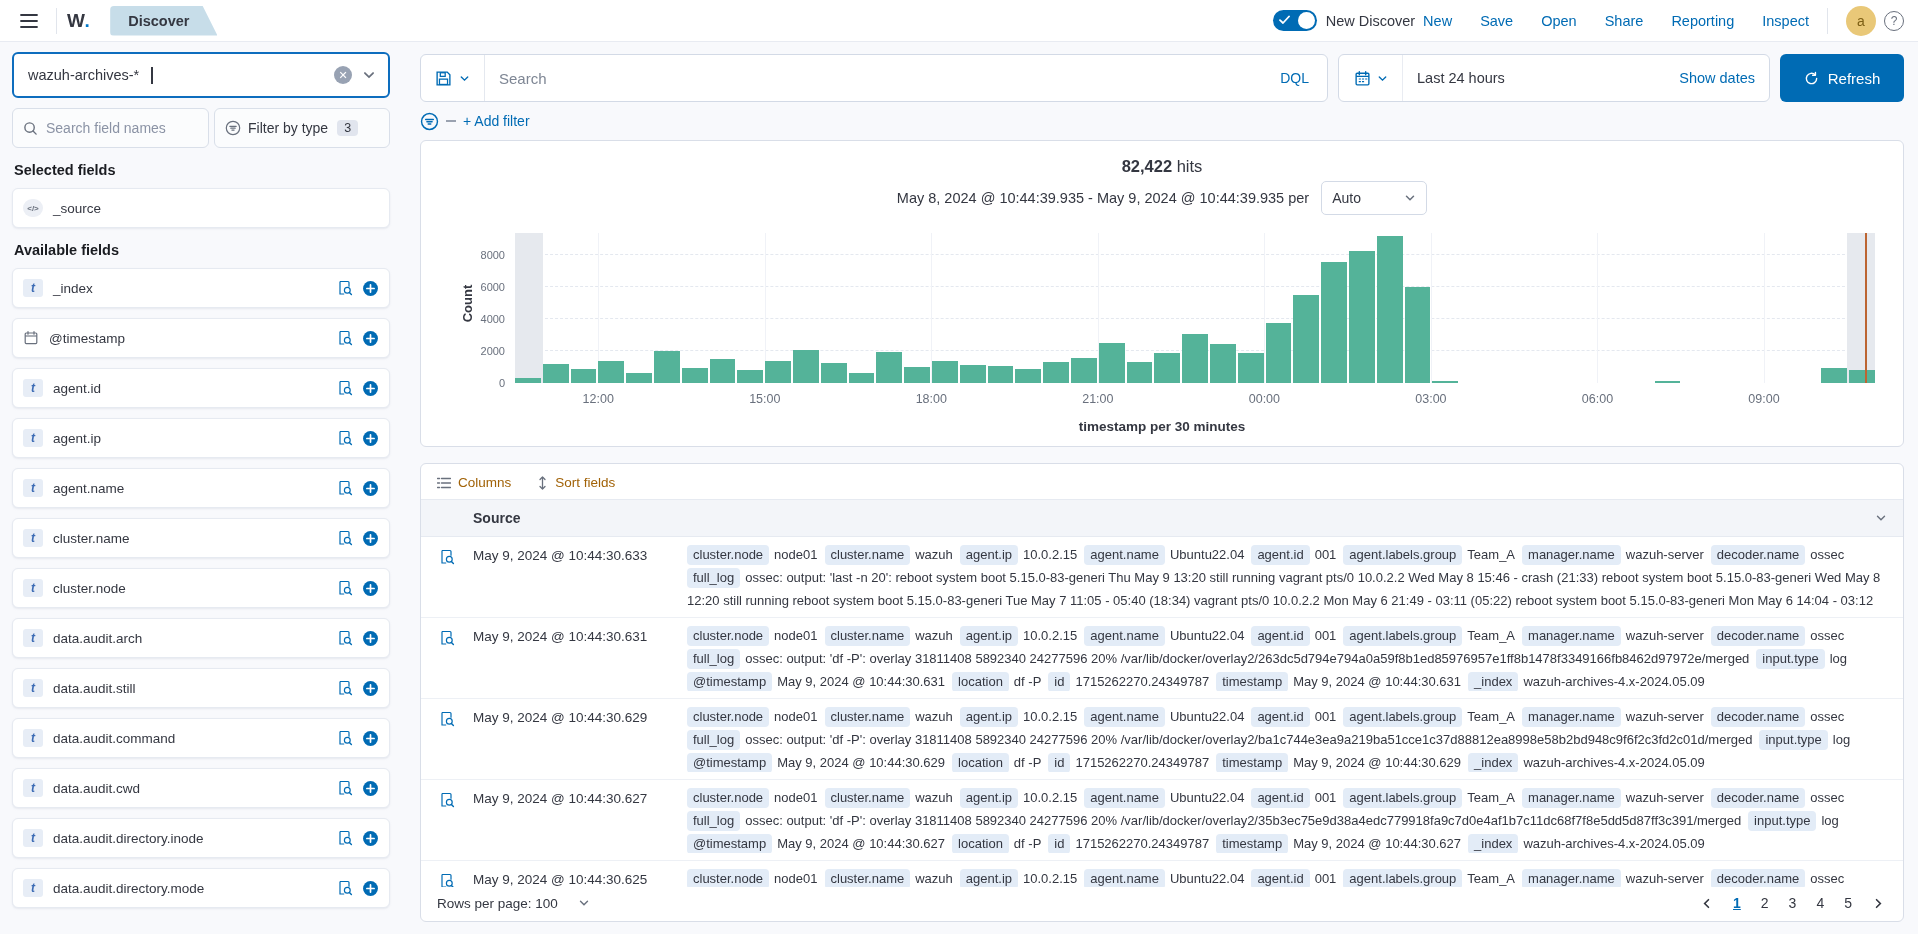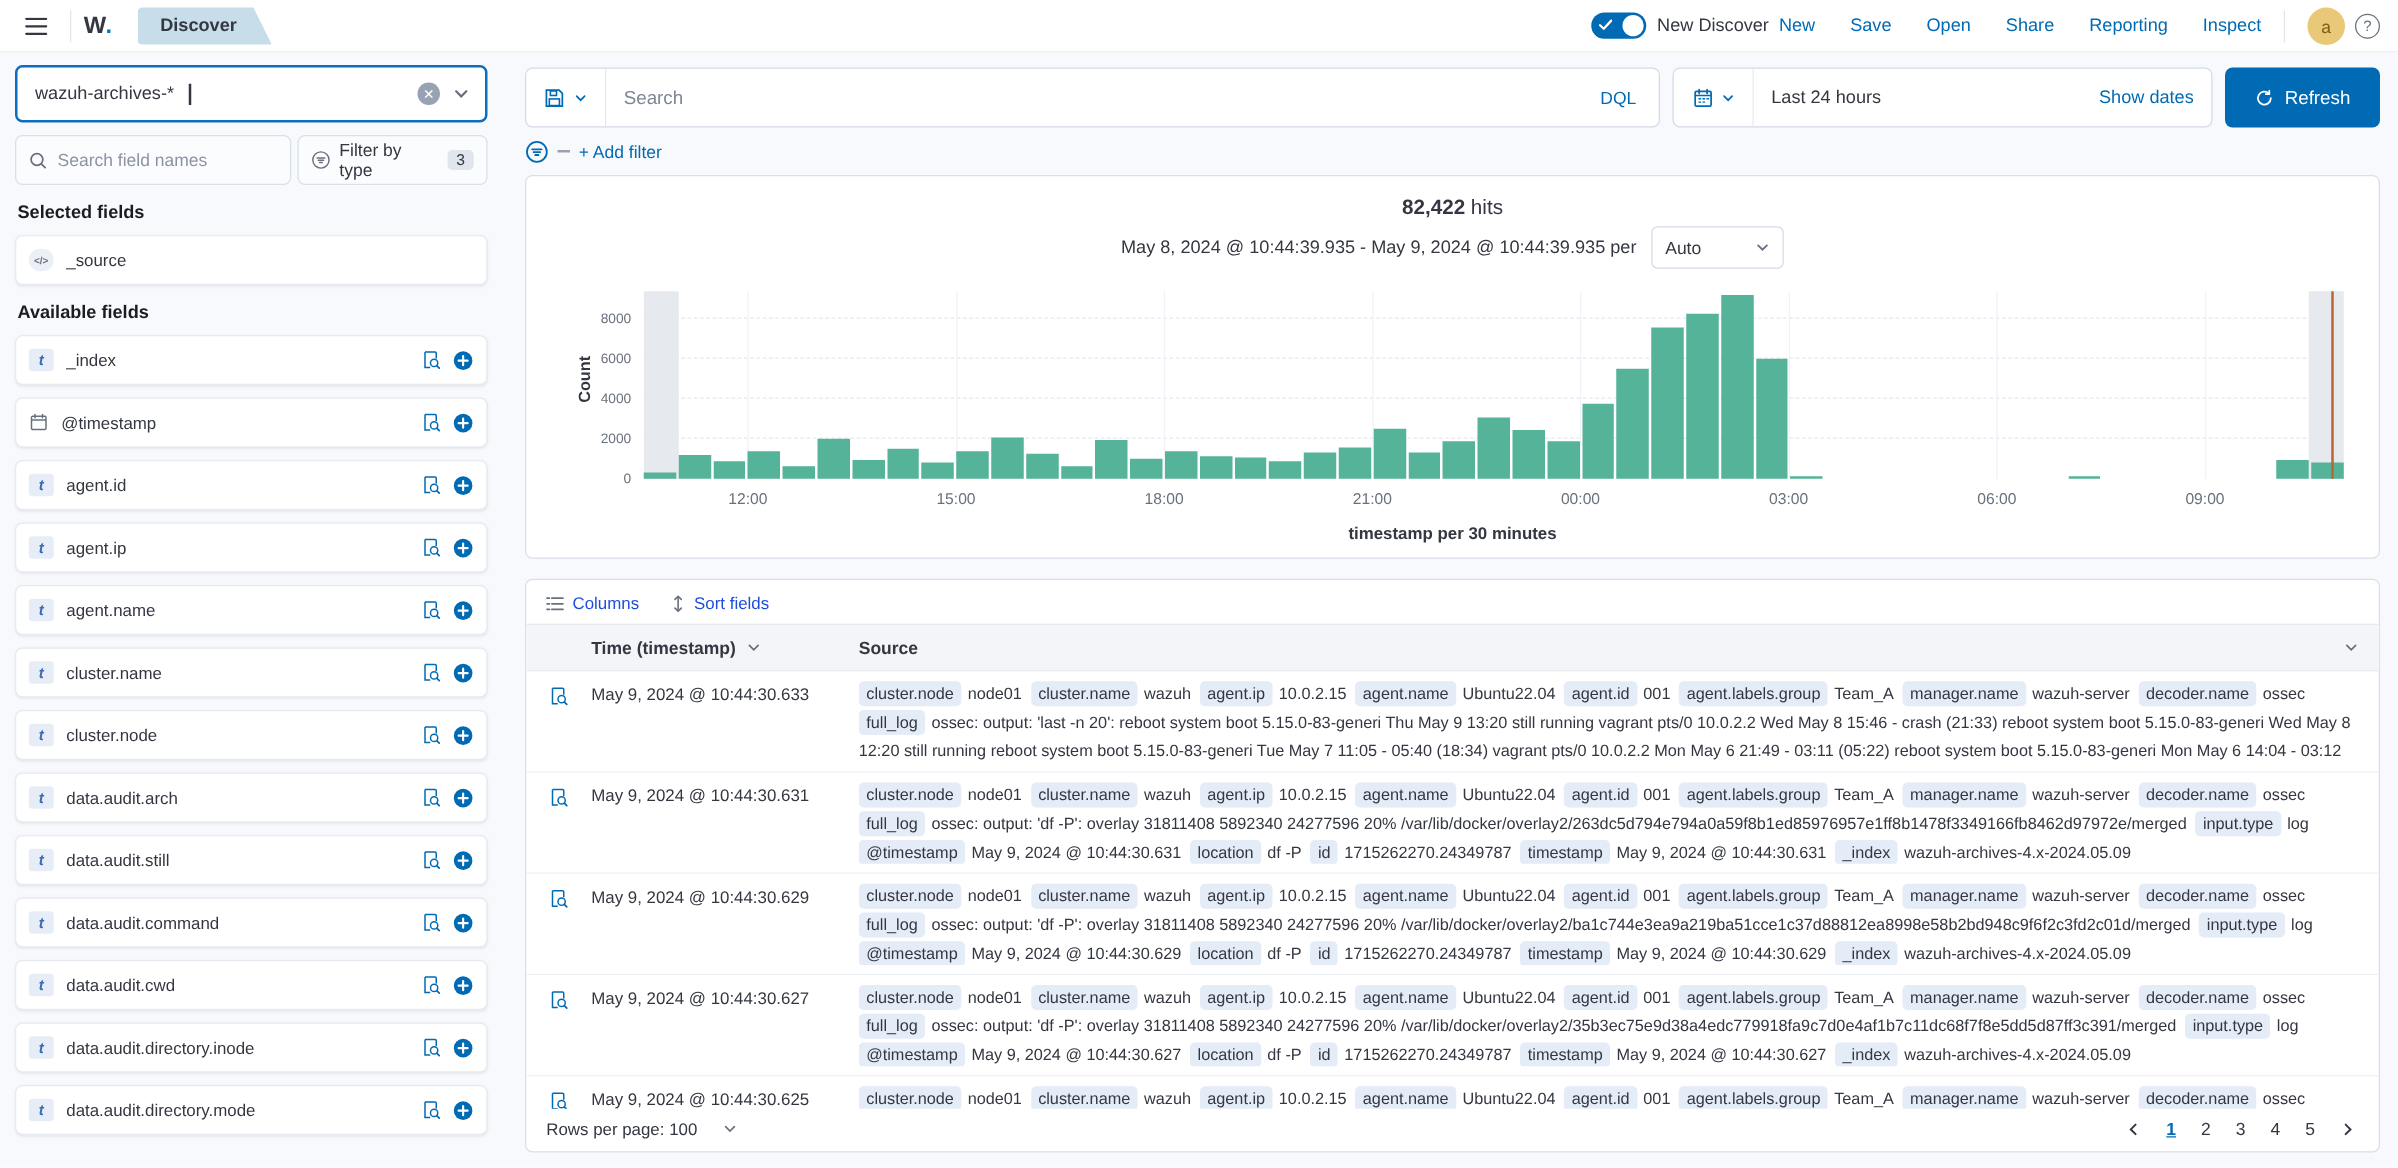--- a/index.html
+++ b/index.html
@@ -35,21 +35,21 @@
   .main { flex:1; min-width:0; padding:12px 14px 0 16px; display:flex; flex-direction:column; }
 
   
   .index-select { height:46px; background:#fff; border:2px solid #0d6dbe; border-radius:6px; display:flex; align-items:center; padding:0 12px 0 14px; font-size:14.5px; }
   .index-select .val { flex:none; }
   .caret { display:inline-block; width:1.5px; height:17px; background:#343741; margin-left:5px; }
   .clear-x { margin-left:auto; width:18px; height:18px; border-radius:50%; background:#98a2b3; color:#fff; font-size:11px; display:flex; align-items:center; justify-content:center; cursor:pointer; }
   .idx-chev { margin-left:10px; cursor:pointer; }
   .fsearch-row { display:flex; gap:5px; margin-top:10px; }
   .fsearch { flex:1; height:40px; background:#fbfcfd; border:1px solid #d9dfe9; border-radius:6px; display:flex; align-items:center; gap:8px; padding:0 10px; color:#8b93a5; font-size:14px; }
-  .ftypebtn { width:152px; height:40px; background:#fbfcfd; border:1px solid #d9dfe9; border-radius:6px; display:flex; align-items:center; gap:7px; padding:0 10px; font-size:14px; cursor:pointer; }
+  .ftypebtn { width:176px; height:40px; background:#fbfcfd; border:1px solid #d9dfe9; border-radius:6px; display:flex; align-items:center; gap:7px; padding:0 10px; font-size:14px; cursor:pointer; }
   .fbadge { background:#e1e5ee; border-radius:4px; font-size:12.5px; padding:1px 7px; margin-left:2px; }
   .fheading { font-weight:bold; font-size:14.5px; color:#1a1c21; margin:14px 2px 10px; }
   .fcard { height:40px; background:#fff; border:1px solid #e6eaf1; box-shadow:0 1px 2px rgba(152,162,179,.18); border-radius:6px;
     display:flex; align-items:center; gap:10px; padding:0 10px 0 10px; margin-bottom:10px; cursor:pointer; }
   .fcard .fname { flex:1; font-size:13.5px; }
   .ficons { display:flex; align-items:center; gap:9px; }
   .ftype { width:20px; height:18px; border-radius:3px; background:#e7edf6; color:#3c6bb4; font-weight:bold; font-size:12px; display:flex; align-items:center; justify-content:center; font-style:italic; }
   .ftype-src { font-style:normal; font-size:8px; color:#69707d; background:#eceff5; border-radius:9px; }
 
   
@@ -85,21 +85,21 @@
   .band { position:absolute; top:0; bottom:0; background:#e6e9ee; z-index:0; }
   .nowline { position:absolute; top:0; bottom:0; width:2.5px; background:#bc6532; z-index:2; }
   .ylab { position:absolute; right:calc(100% + 10px); transform:translateY(50%); font-size:11px; color:#69707d; z-index:1; }
   .xlab { position:absolute; top:calc(100% + 9px); transform:translateX(-50%); font-size:12.5px; color:#69707d; }
   .count-lab { position:absolute; left:-66px; top:42%; transform:rotate(-90deg); font-weight:bold; font-size:13px; color:#343741; }
   .chart-xtitle { text-align:center; font-weight:bold; font-size:13.5px; margin-top:36px; padding-bottom:4px; }
 
   
   .table-panel { flex:1; min-height:0; background:#fff; border:1px solid #d9dee8; border-radius:6px; margin-top:16px; margin-bottom:12px; display:flex; flex-direction:column; overflow:hidden; }
   .t-toolbar { display:flex; align-items:center; gap:26px; padding:11px 16px 9px; flex:none; }
-  .tool-btn { display:flex; align-items:center; gap:7px; font-size:13.5px; cursor:pointer; color:#1d4ed8; }
+  .tool-btn { display:flex; align-items:center; gap:7px; font-size:13.5px; cursor:pointer; color:#a16207; }
   .t-header { display:flex; background:#f3f5f9; border-top:1px solid #e6eaf1; border-bottom:1px solid #e6eaf1; font-weight:bold; font-size:14px; flex:none; }
   .col-icon { width:52px; flex:none; }
   .col-time { width:214px; flex:none; display:flex; align-items:center; gap:8px; padding:10px 0; }
   .col-source { flex:1; min-width:0; display:flex; align-items:center; justify-content:space-between; padding:10px 16px 10px 0; }
   .t-rows { flex:1; min-height:0; overflow:hidden; }
   .t-row { display:flex; border-bottom:1px solid #edf0f5; padding:7px 0; }
   .t-row .col-icon { display:flex; justify-content:center; padding-top:5px; }
   .row-time { width:214px; flex:none; font-size:13.5px; padding-top:4px; }
   .row-src { flex:1; min-width:0; padding-right:16px; font-size:13px; line-height:1.75; max-height:66px; overflow:hidden; }
   .chip { display:inline-block; background:#e3ecf7; border-radius:4px; padding:0 6px; margin:0 5px 0 0; line-height:1.55; }
@@ -613,26 +613,20 @@
         <span class="tool-btn">
           <svg width="11" height="14" viewBox="0 0 10 14">
               <path d="M5 1v12" stroke="#69707d" stroke-width="1.3"></path>
               <path d="M2.5 3.5 5 1l2.5 2.5M2.5 10.5 5 13l2.5-2.5" fill="none" stroke="#69707d" stroke-width="1.3" stroke-linecap="round" stroke-linejoin="round"></path>
             </svg>
           <span>Sort fields</span>
         </span>
       </div>
       <div class="t-header">
         <div class="col-icon"></div>
-        <div class="col-time">
-          <span>Time (timestamp)</span>
-          <svg width="12" height="12" viewBox="0 0 12 12">
-              <path d="M2.5 4.3 6 7.8 9.5 4.3" fill="none" stroke="#69707d" stroke-width="1.4" stroke-linecap="round"></path>
-            </svg>
-        </div>
         <div class="col-source">
           <span>Source</span>
           <svg width="12" height="12" viewBox="0 0 12 12">
               <path d="M2.5 4.3 6 7.8 9.5 4.3" fill="none" stroke="#69707d" stroke-width="1.4" stroke-linecap="round"></path>
             </svg>
         </div>
       </div>
       <div class="t-rows" id="t-rows">
           <div class="t-row">
             <div class="col-icon">

